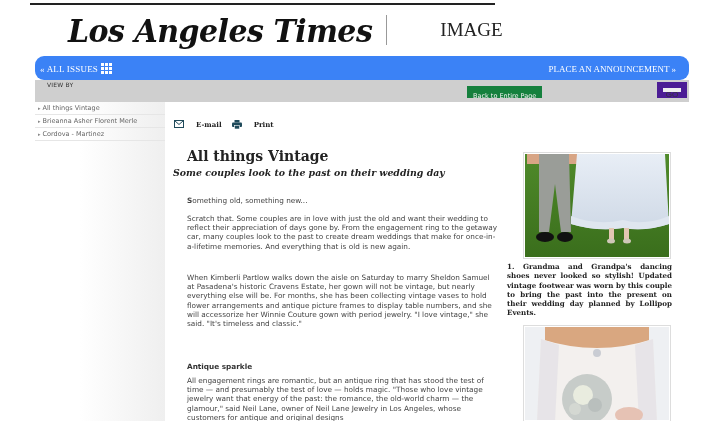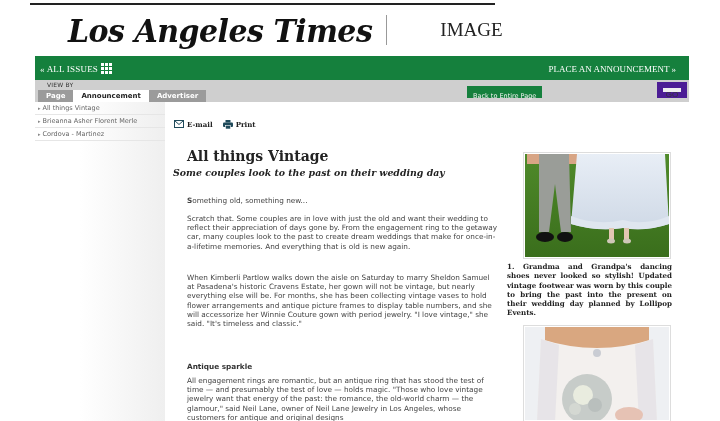--- a/index.html
+++ b/index.html
@@ -6,42 +6,42 @@
   html, body { width: 720px; height: 421px; overflow: hidden; background: #fff; }
   body { font-family: "DejaVu Sans", sans-serif; color: #333; position: relative; }
 
   .top-rule { position: absolute; left: 30px; top: 3px; width: 465px; height: 2px; background: #222; }
 
   .masthead { position: absolute; left: 68px; top: 10px; height: 40px; display: flex; align-items: center; }
   .logo { font-family: "DejaVu Serif", serif; font-size: 30px; font-weight: bold; color: #111; letter-spacing: -0.5px; font-style: italic; transform: scaleY(1.05); }
   .mast-divider { width: 1px; height: 30px; background: #999; margin: 0 10px 0 14px; }
   .mast-section { font-family: "Liberation Serif", serif; font-size: 19px; color: #222; margin-left: 43px; }
 
-  .blackbar { position: absolute; left: 35px; top: 56px; width: 654px; height: 24px; background: #15803d; color: #fff; font-family: "Liberation Serif", serif; font-size: 9px; }
+  .blackbar { position: absolute; left: 35px; top: 56px; width: 654px; height: 24px; background: #3b82f6; color: #fff; font-family: "Liberation Serif", serif; font-size: 9px; border-radius: 9px; }
   .all-issues { position: absolute; left: 5px; top: 7px; display: flex; align-items: center; gap: 3px; letter-spacing: 0.2px; cursor: pointer; }
   .grid-icon { display: inline-grid; grid-template-columns: repeat(3, 3px); gap: 1px; }
   .grid-icon span { width: 3px; height: 3px; background: #fff; display: block; }
   .place-ann { position: absolute; right: 13px; top: 8px; cursor: pointer; }
 
   .graybar { position: absolute; left: 35px; top: 80px; width: 654px; height: 22px; background: #cfcfcf; }
   .viewby { position: absolute; left: 12px; top: 1px; font-size: 6px; color: #333; letter-spacing: 0.2px; }
   .tabs { position: absolute; left: 3px; top: 10px; display: flex; height: 12px; }
   .tab { font-size: 7px; padding: 0 8px; line-height: 12px; color: #fff; background: #9b9b9b; cursor: pointer; font-weight: bold; }
   .tab.active { background: #fff; color: #222; }
   .back-btn { position: absolute; left: 432px; top: 6px; height: 12px; padding: 4px 6px; background: #15803d; color: #f2f2f2; font-size: 6.5px; line-height: 12px; cursor: pointer; }
   .search-input { position: absolute; left: 520px; top: 2px; width: 98px; height: 16px; border: 1px solid #bbb; background: #fff; font-size: 8px; padding: 0 3px; color: #222; font-family: "Liberation Sans", sans-serif; }
   .go-btn { position: absolute; left: 622px; top: 2px; width: 30px; height: 16px; border: 6px solid #4c1d95; background: #efefef; font-size: 8px; color: #333; font-family: "Liberation Sans", sans-serif; text-align: center; line-height: 14px; cursor: pointer; }
 
   .sidebar { position: absolute; left: 0; top: 102px; width: 165px; height: 319px; background: linear-gradient(to right, #ffffff 0px, #ffffff 80px, #efefef 165px); }
   .side-list { position: absolute; left: 35px; top: 0; width: 130px; }
   .side-item { font-size: 6.5px; color: #666; height: 13px; line-height: 13px; padding-left: 3px; border-bottom: 1px solid #e6e6e6; cursor: pointer; white-space: nowrap; }
   .side-item .arrow { font-size: 5px; color: #888; margin-right: 2px; }
 
   .tools { position: absolute; left: 174px; top: 120px; display: flex; gap: 10px; font-family: "DejaVu Serif", serif; font-size: 7px; font-weight: bold; color: #222; }
-  .tool { display: flex; gap: 3px; cursor: pointer; }
+  .tool { display: flex; gap: 12px; cursor: pointer; }
 
   .headline { position: absolute; left: 187px; top: 148px; font-family: "DejaVu Serif", serif; font-size: 14px; font-weight: bold; color: #222; }
   .subhead { position: absolute; left: 173px; top: 167px; font-family: "DejaVu Serif", serif; font-size: 9.4px; font-weight: bold; font-style: italic; color: #222; }
 
   .body { position: absolute; left: 187px; width: 312px; font-family: "DejaVu Sans", sans-serif; font-size: 7.3px; line-height: 9.2px; color: #444; }
   .p1 { top: 196px; }
   .p1 .cap { font-weight: bold; }
   .p2 { top: 214px; }
   .p3 { top: 273px; }
   .p4 { top: 362px; font-weight: bold; color: #333; }
@@ -77,25 +77,20 @@
       <span></span>
         <span></span>
         <span></span>
     </span>
   </div>
   <div class="place-ann">PLACE AN ANNOUNCEMENT »</div>
 </div>
 
 <div class="graybar">
   <div class="viewby">VIEW BY</div>
-  <div class="tabs">
-    <div class="tab">Page</div>
-    <div class="tab active">Announcement</div>
-    <div class="tab">Advertiser</div>
-  </div>
   <div class="back-btn">Back to Entire Page</div>
   <div class="go-btn">GO</div>
 </div>
 
 <div class="sidebar">
   <div class="side-list">
     <div class="side-item"><span class="arrow">▸</span><span>All things Vintage</span></div>
     <div class="side-item"><span class="arrow">▸</span><span>Brieanna Asher Florent Merle</span></div>
     <div class="side-item"><span class="arrow">▸</span><span>Cordova - Martinez</span></div>
   </div>

